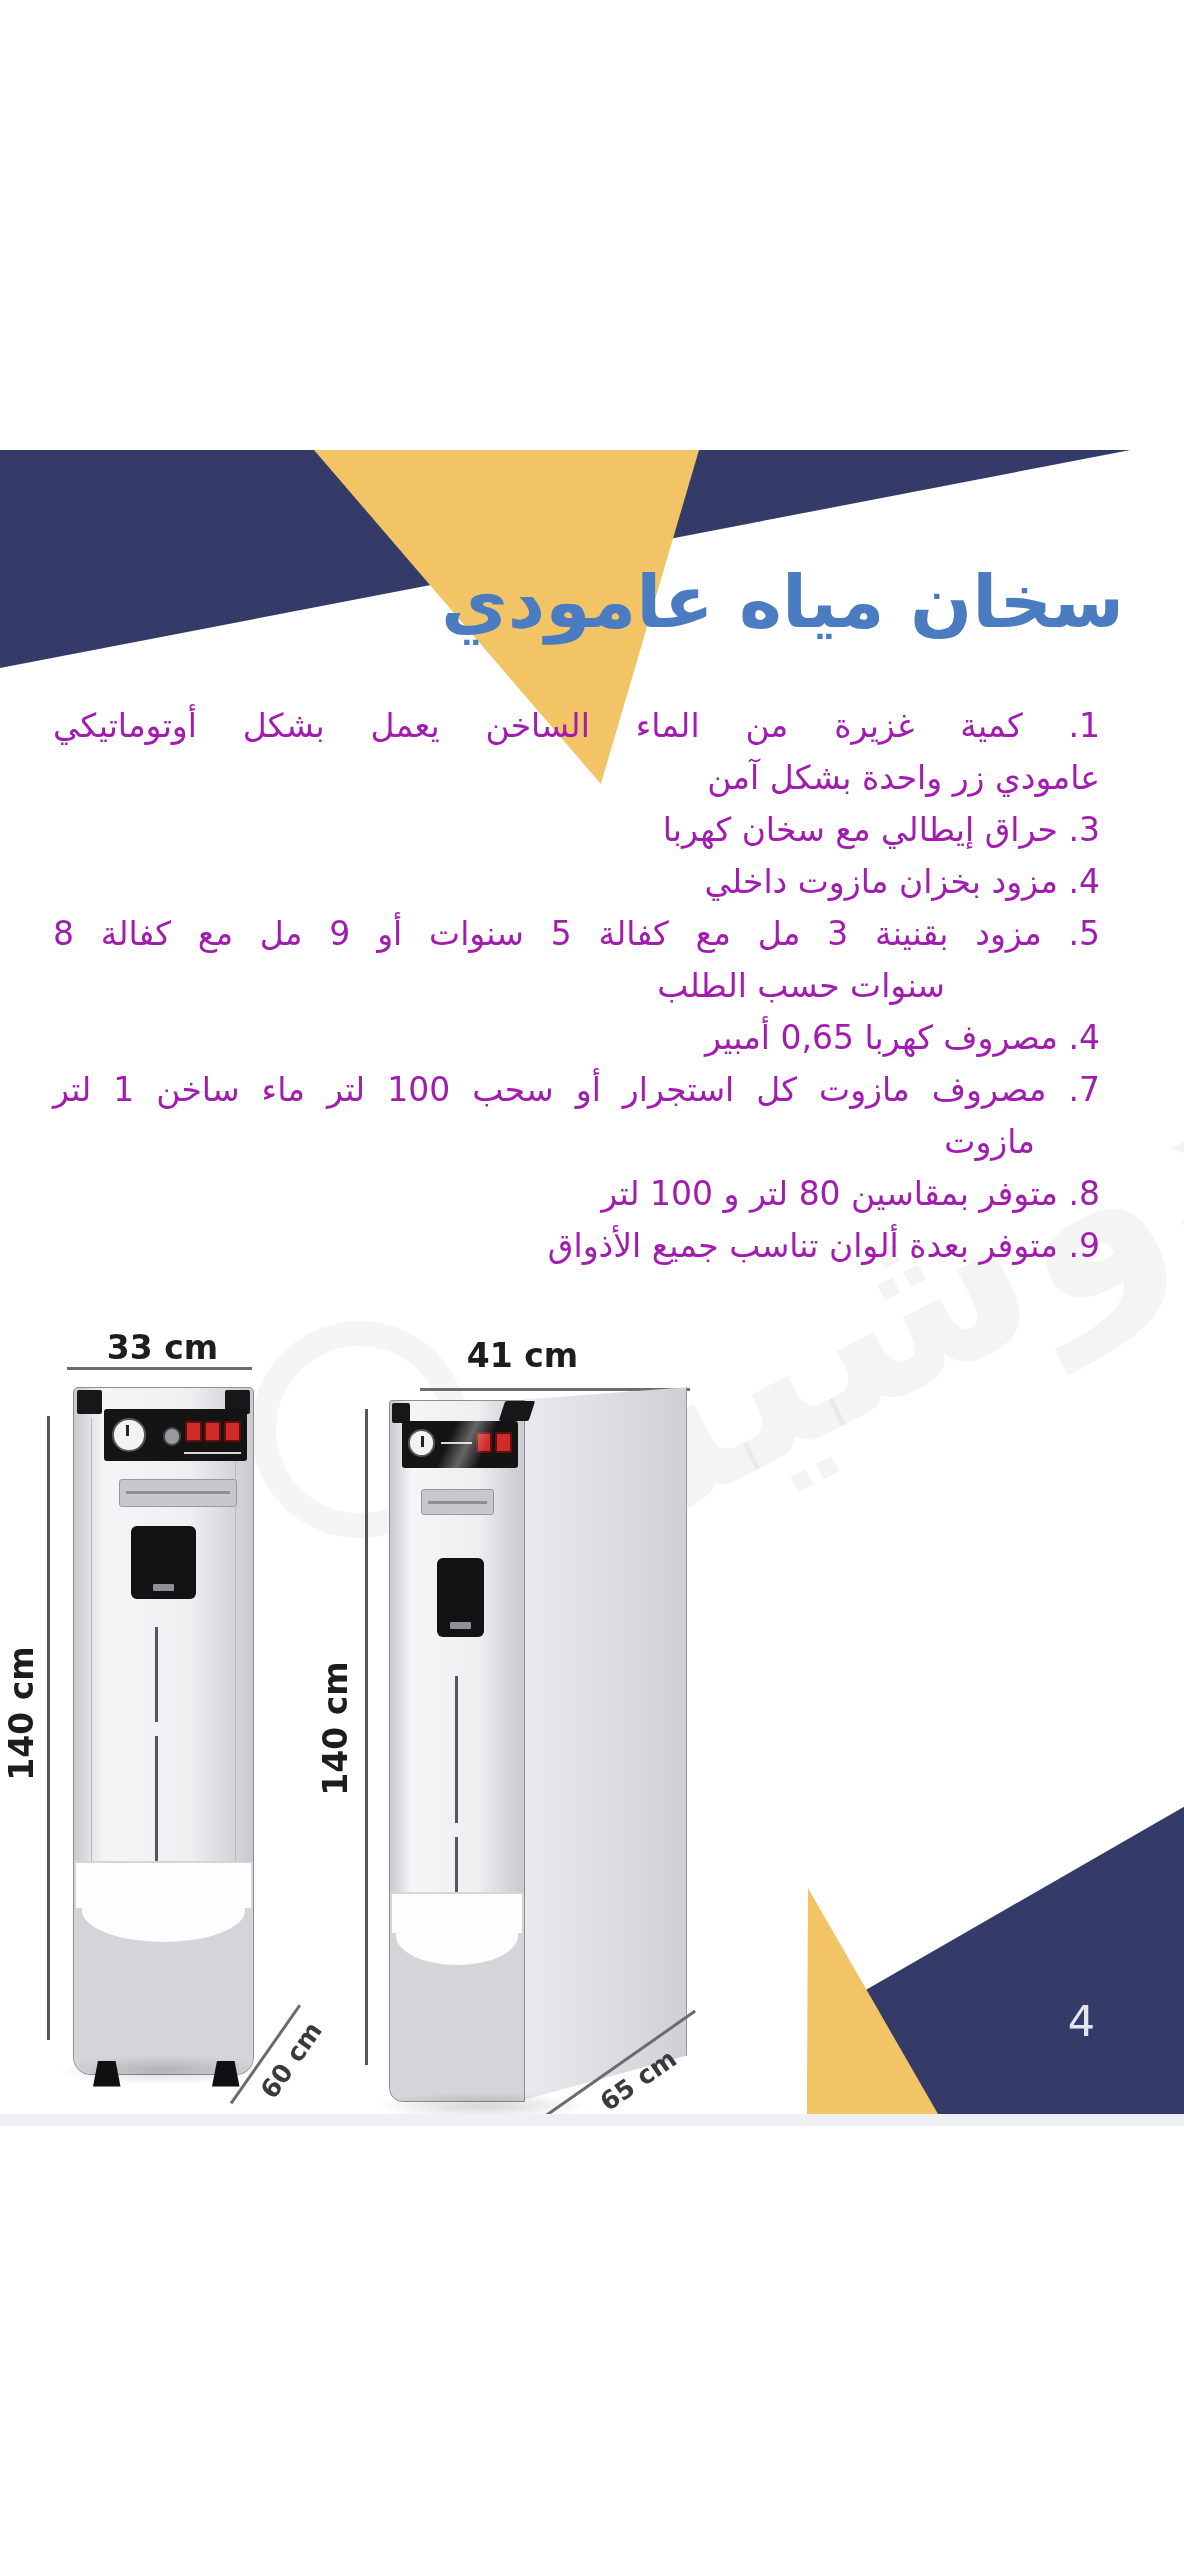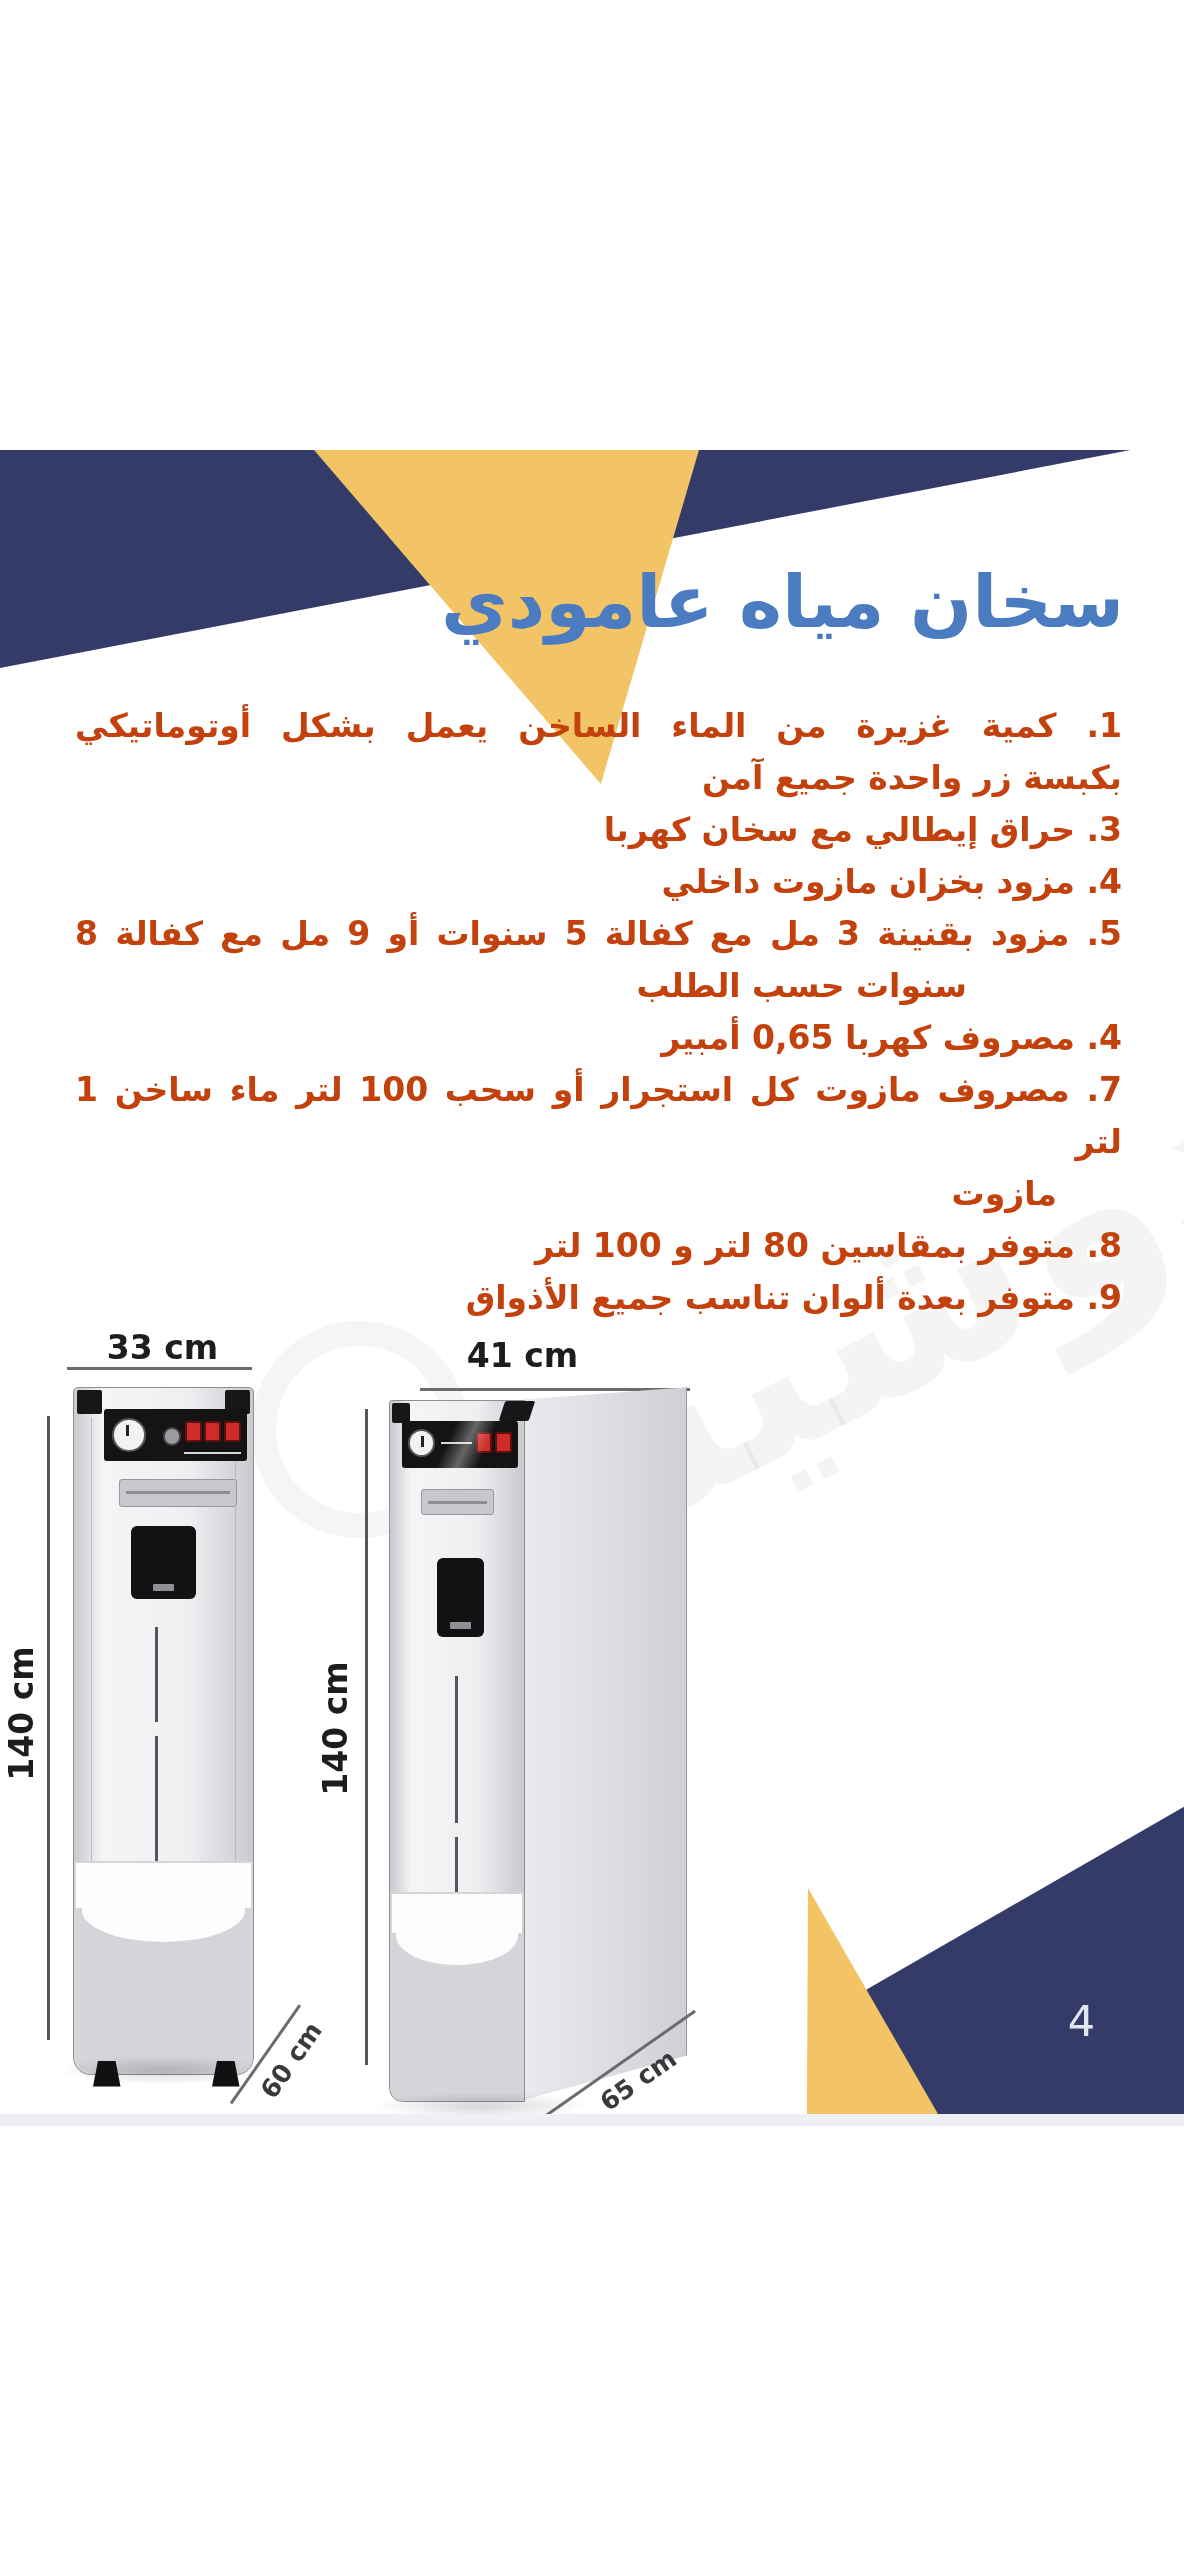--- a/index.html
+++ b/index.html
@@ -9,21 +9,21 @@
 
   
   .hdr-navy{left:0;top:450px;width:1185px;height:218px;background:#343b69;
             clip-path:polygon(0 0,95.4% 0,0 100%);}
   .hdr-yellow{left:314px;top:450px;width:385px;height:334px;background:#f2c465;
             clip-path:polygon(0 0,100% 0,74.5% 100%);}
   .page-title{right:61px;top:560px;font-size:73px;font-weight:bold;color:#4b7cc2;
             line-height:1.15;white-space:nowrap;}
 
   
-  .features{left:75px;top:700px;width:1047px;color:#c2410c;font-weight:bold;
+  .features{left:53px;top:700px;width:1047px;color:#a21caf;font-weight:normal;
             font-size:33px;line-height:52px;direction:rtl;}
   .f-line{direction:rtl;text-align:right;}
   .f-just{text-align:justify;text-align-last:justify;}
 
   
   .wm-text{color:rgba(100,100,115,0.07);font-size:236px;font-weight:bold;
            transform:rotate(-27deg);white-space:nowrap;}
   .wm-ring{width:167px;height:167px;border:25.5px solid rgba(110,110,125,0.07);
            border-radius:50%;}
 
@@ -73,21 +73,21 @@
 
   <div class="abs hdr-navy"></div>
   <div class="abs hdr-yellow"></div>
   <div class="abs page-title" dir="rtl">سخان مياه عامودي</div>
 
   <div class="abs wm-ring" style="left:251px;top:1321px;"></div>
   <div class="abs wm-text" style="left:373px;top:1199px;">دوشيش</div>
 
   <div class="abs features" id="features-list">
       <div class="f-line f-just" dir="rtl">1. كمية غزيرة من الماء الساخن يعمل بشكل أوتوماتيكي</div>
-      <div class="f-line" dir="rtl" style="padding-left: 0px; padding-right: 0px;">بكبسة زر واحدة جميع آمن</div>
+      <div class="f-line" dir="rtl" style="padding-left: 0px; padding-right: 0px;">عامودي زر واحدة بشكل آمن</div>
       <div class="f-line" dir="rtl">3. حراق إيطالي مع سخان كهربا</div>
       <div class="f-line" dir="rtl">4. مزود بخزان مازوت داخلي</div>
       <div class="f-line f-just" dir="rtl">5. مزود بقنينة 3 مل مع كفالة 5 سنوات أو 9 مل مع كفالة 8</div>
       <div class="f-line" dir="rtl" style="padding-left: 0px; padding-right: 155px;">سنوات حسب الطلب</div>
       <div class="f-line" dir="rtl">4. مصروف كهربا 0,65 أمبير</div>
       <div class="f-line f-just" dir="rtl">7. مصروف مازوت كل استجرار أو سحب 100 لتر ماء ساخن 1 لتر</div>
       <div class="f-line" dir="rtl" style="padding-left: 0px; padding-right: 65px;">مازوت</div>
       <div class="f-line" dir="rtl">8. متوفر بمقاسين 80 لتر و 100 لتر</div>
       <div class="f-line" dir="rtl">9. متوفر بعدة ألوان تناسب جميع الأذواق</div>
     </div>

